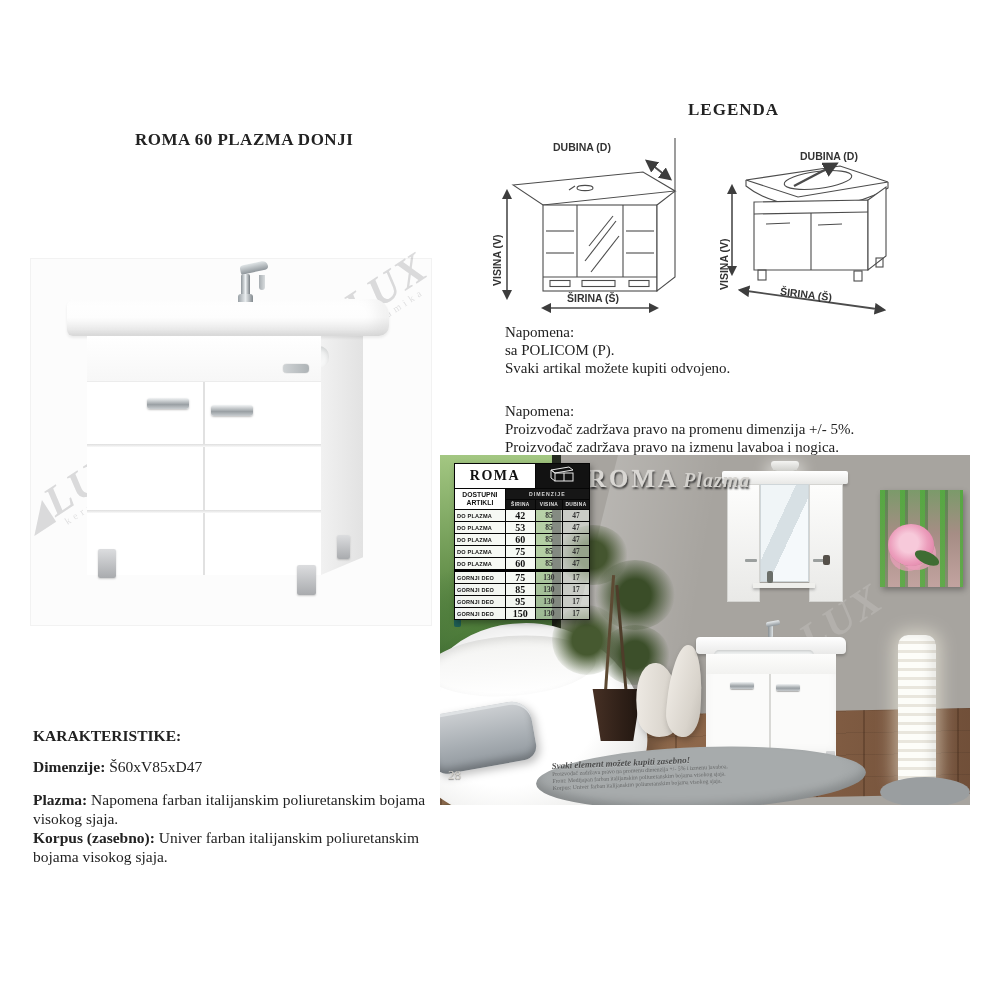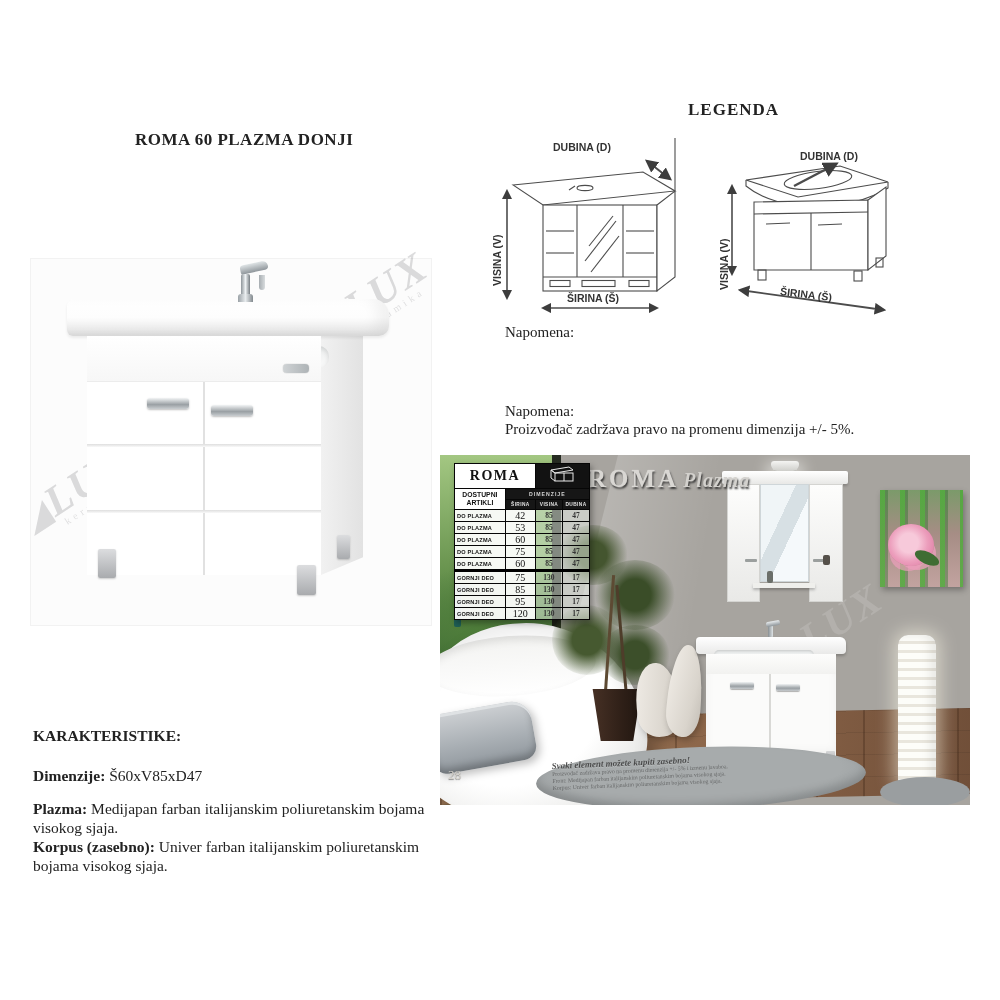--- a/index.html
+++ b/index.html
@@ -10,21 +10,21 @@
   .abs{position:absolute;}
 
   
   .main-title{left:135px;top:130px;font-size:17px;font-weight:bold;letter-spacing:.5px;color:#222;}
   .legend-title{left:688px;top:100px;font-size:17px;font-weight:bold;letter-spacing:1px;color:#222;}
   .note-block{width:480px;font-size:15px;line-height:18px;color:#222;}
   .note-1{left:505px;top:323px;}
   .note-2{left:505px;top:402px;}
   .note-block b{font-weight:normal;}
   .char-block{left:33px;top:726px;width:415px;font-size:15.5px;line-height:19px;color:#222;}
-  .char-block .h{font-weight:bold;margin:0 0 21px 0;}
+  .char-block .h{font-weight:bold;margin:0 0 12px 0;}
   .char-block .dim{margin:0 0 14px 0;}
   .char-block p{margin:0;}
 
   
   .diagram{overflow:visible;}
   .diagram svg{position:absolute;left:0;top:0;}
   .dlbl{position:absolute;font-family:"Liberation Sans","DejaVu Sans",sans-serif;
         font-size:10.5px;font-weight:bold;color:#333;white-space:nowrap;}
   .dlbl.rot{transform:rotate(-90deg);transform-origin:left top;}
 
@@ -189,21 +189,21 @@
   .ctable .roma{background:#ffffff;font-size:14px;font-weight:bold;letter-spacing:1.5px;color:#111;padding:1px 0;}
   .ctable .icon-cell{background:#121212;padding:1px;}
   .ctable .avail{background:#ffffff;font-size:6.8px;font-weight:bold;line-height:8px;color:#111;
     width:44px;padding:2px 1px;font-family:"Liberation Sans",sans-serif;}
   .ctable .dim{background:#161616;color:#d3d3d3;font-size:5.2px;letter-spacing:1px;padding:2px 0;
     font-family:"Liberation Sans",sans-serif;}
   .ctable .colh{background:#161616;color:#e2e2e2;font-size:4.8px;padding:2px 0;letter-spacing:.4px;
     font-family:"Liberation Sans",sans-serif;}
   .ctable td.nm{font-size:5.6px;font-weight:bold;background:rgba(255,255,255,.93);color:#111;
     padding:1px 2px;font-family:"Liberation Sans",sans-serif;letter-spacing:.2px;text-align:left;}
-  .ctable td.w{font-size:10px;font-weight:normal;background:rgba(255,255,255,.93);color:#111;width:27px;}
+  .ctable td.w{font-size:10px;font-weight:bold;background:rgba(255,255,255,.93);color:#111;width:27px;}
   .ctable td.h,.ctable td.d{font-size:7.5px;font-weight:bold;background:rgba(240,248,240,.48);color:#333;width:24px;}
   .ctable tr.grp td{border-top:3px solid #000;}
 </style>
 </head>
 <body>
 
 <div class="abs main-title">ROMA 60 PLAZMA DONJI</div>
 
 <div class="abs product-photo">
   <div class="wm" style="left:-14px;top:208px;"><span class="g">◢</span><span class="t">LUX</span><span class="s">keramika</span></div>
@@ -299,31 +299,34 @@
       <line x1="76" y1="44" x2="118" y2="22" stroke-width="2.4" marker-end="url(#a2)"></line>
     </g>
   </svg>
   <span class="dlbl" style="left:82px;top:8px;">DUBINA (D)</span>
   <span class="dlbl rot" style="left:0px;top:148px;">VISINA (V)</span>
   <span class="dlbl" style="left:62px;top:146px;transform:rotate(7deg);">ŠIRINA (Š)</span>
 </div>
 
 <div class="abs note-block note-1">
   <b>Napomena:</b>
+  <div>sa POLICOM (P).</div>
+  <div><b>Svaki artikal možete kupiti odvojeno.</b></div>
 </div>
 
 <div class="abs note-block note-2">
   <b>Napomena:</b>
   <div>Proizvođač zadržava pravo na promenu dimenzija +/- 5%.</div>
+  <div>Proizvođač zadržava pravo na izmenu lavaboa i nogica.</div>
 </div>
 
 <div class="abs char-block">
   <p class="h">KARAKTERISTIKE:</p>
   <p class="dim"><b>Dimenzije:</b> <span>Š60xV85xD47</span></p>
-  <p><b>Plazma:</b> <span>Medijapan farban italijanskim poliuretanskim bojama visokog sjaja.</span></p>
+  <p><b>Plazma:</b> <span>Napomena farban italijanskim poliuretanskim bojama visokog sjaja.</span></p>
   <p><b>Korpus (zasebno):</b> <span>Univer farban italijanskim poliuretanskim bojama visokog sjaja.</span></p>
 </div>
 
 <div class="abs scene">
   <div class="wall-light"></div>
   <div class="garden"></div>
   <div class="garden-tap"></div>
   <div class="garden-edge"></div>
   <div class="floor"></div>
 
@@ -470,21 +473,21 @@
             <td class="d">17</td>
           </tr>
           <tr>
             <td class="nm">GORNJI DEO</td>
             <td class="w">95</td>
             <td class="h">130</td>
             <td class="d">17</td>
           </tr>
           <tr>
             <td class="nm">GORNJI DEO</td>
-            <td class="w">120</td>
+            <td class="w">150</td>
             <td class="h">130</td>
             <td class="d">17</td>
           </tr>
         </tbody>
     </table>
   </div>
 
   <div class="page-num">28</div>
 </div>
 

